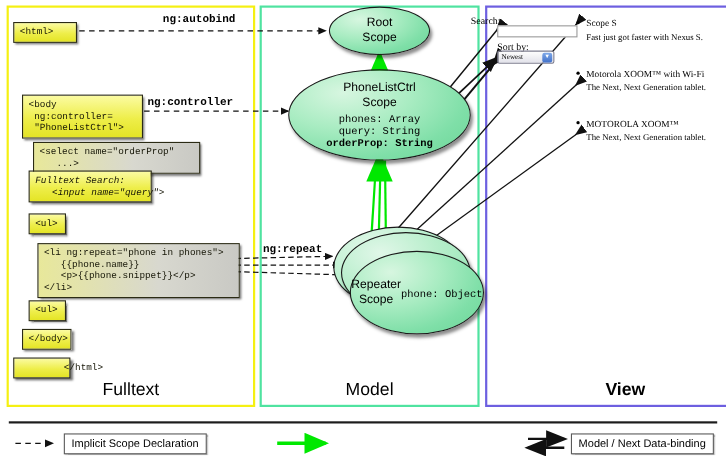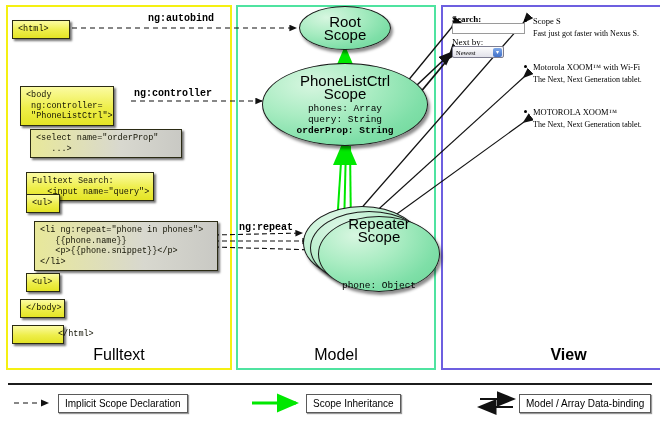--- a/index.html
+++ b/index.html
@@ -75,37 +75,37 @@
     border-radius: 50%;
     border: 1.6px solid #1a1a1a;
     background: radial-gradient(ellipse at 30% 25%, #d7f6e0 0%, #a9ecc2 38%, #7fdfa8 70%, #6ad596 100%);
     box-shadow: 2px 3px 3px rgba(0,0,0,0.45);
     box-sizing: border-box;
     text-align: center;
     color: #000;
   }
   .ellipse .title {
     font-family: "Liberation Sans", sans-serif;
-    font-size: 15px;
+    font-size: 11px;
     line-height: 13px;
   }
   .ellipse .props {
     font-family: "Liberation Mono", monospace;
     font-size: 9.5px;
     line-height: 11px;
     margin-top: 3px;
   }
   .ellipse .props .bold { font-weight: bold; }
   .view-text {
     font-family: "Liberation Serif", serif;
     font-size: 9px;
     color: #000;
     white-space: nowrap;
   }
-  .search-label { position: absolute; left: 452px; top: 14px; font-weight: bold; }
+  .search-label { position: absolute; left: 428px; top: 14px; }
   .search-input {
     position: absolute; left: 452px; top: 23px;
     width: 73px; height: 11px;
     border: 1px solid #9a9a9a;
     background: #fff;
     box-sizing: border-box;
   }
   .sortby-label { position: absolute; left: 452px; top: 37px; }
   .sort-select {
     position: absolute; left: 452px; top: 46px;
@@ -237,28 +237,28 @@
     <path d="M524,122 L372,232" stroke="#111" stroke-width="1.2" fill="none" marker-start="url(#arrBlackBig)"></path>
 
     <path d="M14,403 L48,403" stroke="#111" stroke-width="1.2" fill="none" stroke-dasharray="5,4" marker-end="url(#arrBlack)"></path>
     <path d="M252,403 L296,403" stroke="#00e800" stroke-width="3.2" fill="none" marker-end="url(#arrGreen)"></path>
     <path d="M480,399 L513,399" stroke="#111" stroke-width="2.2" fill="none" marker-end="url(#arrBlackBig)"></path>
     <path d="M513,407 L480,407" stroke="#111" stroke-width="2.2" fill="none" marker-end="url(#arrBlackBig)"></path>
   </svg>
 
   <div class="codebox bold" style="left:12px;  top:20px;  width:58px;">&lt;html&gt;</div>
 
-  <div class="codebox bold" style="left:20px;  top:86px;  width:94px;">&lt;body
+  <div class="codebox bold" style="left:20px;  top:86px;  width:110px;">&lt;body
  ng:controller=
  "PhoneListCtrl"&gt;</div>
 
   <div class="codebox bold grad-grey" style="left:30px;  top:129px; width:152px;">&lt;select name="orderProp"
    ...&gt;</div>
 
-  <div class="codebox" style="left:26px;  top:172px; width:128px;">Fulltext Search:
+  <div class="codebox" style="left:26px;  top:155px; width:112px;font-style:italic;">Fulltext Search:
    &lt;input name="query"&gt;</div>
 
   <div class="codebox bold" style="left:26px;  top:194px; width:34px;">&lt;ul&gt;</div>
 
   <div class="codebox grad-grey" style="left:34px;  top:221px; width:184px;">&lt;li ng:repeat="phone in phones"&gt;
    {{phone.name}}
    &lt;p&gt;{{phone.snippet}}&lt;/p&gt;
 &lt;/li&gt;</div>
 
   <div class="codebox bold" style="left:26px;  top:273px; width:34px;">&lt;ul&gt;</div>
@@ -287,35 +287,35 @@
     </div>
     <div class="props">
       <div>phones: Array</div>
       <div>query: String</div>
       <div class="bold">orderProp: String</div>
     </div>
   </div>
 
   <div class="ellipse" style="left:303px; top:206px; width:118px; height:74px; background:radial-gradient(ellipse at 30% 25%, #e2f8e9 0%, #bdf0d0 45%, #96e6b6 100%);"></div>
   <div class="ellipse" style="left:310px; top:211px; width:118px; height:74px; background:radial-gradient(ellipse at 30% 25%, #e0f7e8 0%, #b7eecb 45%, #90e4b2 100%);"></div>
-  <div class="ellipse" style="left:318px; top:216px; width:122px; height:76px;
-       display:flex; align-items:center; justify-content:space-between; flex-direction:column;">
+  <div class="ellipse" style="left:318px; top:228px; width:122px; height:76px;
+       display:flex; align-items:center; justify-content:center; ">
     <div class="title">
       <span>Repeater</span><br>
       <span>Scope</span>
     </div>
     <div class="props">
       <div>phone: Object</div>
     </div>
   </div>
 
   <div class="view-text search-label">Search:</div>
   <input class="search-input" type="text" placeholder="" style="">
 
-  <div class="view-text sortby-label">Next by:</div>
+  <div class="view-text sortby-label">Sort by:</div>
   <div class="sort-select">
     <span>Newest</span>
     <span class="arrowbtn">▾</span>
   </div>
 
   <div class="phone-item" style="left:524px; top:16px;">
     <span class="phone-bullet"></span>
     <span class="phone-name">Scope S</span>
     <span class="phone-snippet">Fast just got faster with Nexus S.</span>
   </div>
@@ -328,16 +328,15 @@
 
   <div class="phone-item" style="left:524px; top:107px;">
     <span class="phone-bullet"></span>
     <span class="phone-name">MOTOROLA XOOM™</span>
     <span class="phone-snippet">The Next, Next Generation tablet.</span>
   </div>
 
   <div class="legend-rule"></div>
 
   <div class="legend-box" style="left:58px; top:394px;">Implicit Scope Declaration</div>
-  <div class="legend-box" style="left:306px; top:394px;">Scope Inheritance</div>
-  <div class="legend-box" style="left:519px; top:394px;">Model / Array Data-binding</div>
+  <div class="legend-box" style="left:519px; top:394px;">Model / Next Data-binding</div>
 
 </div>
 
 </body></html>

